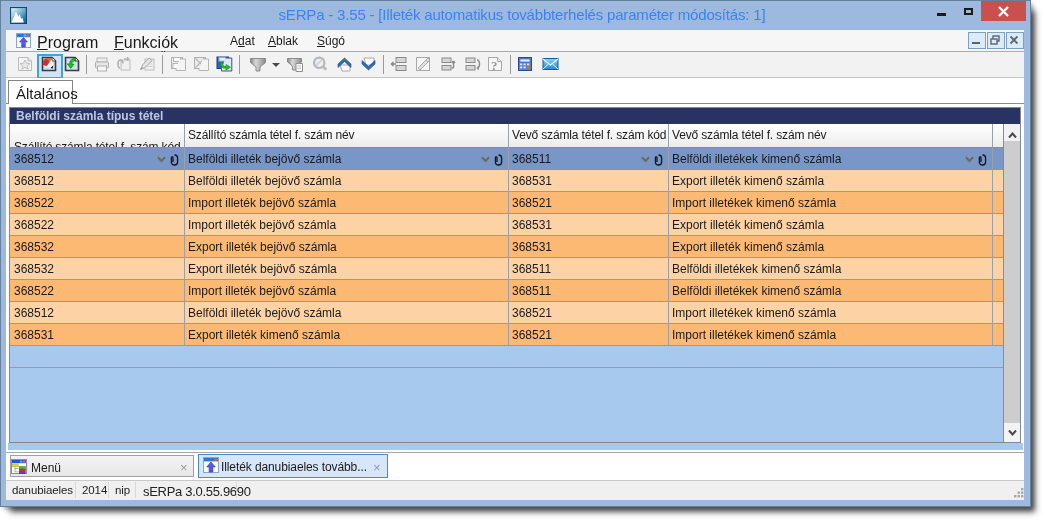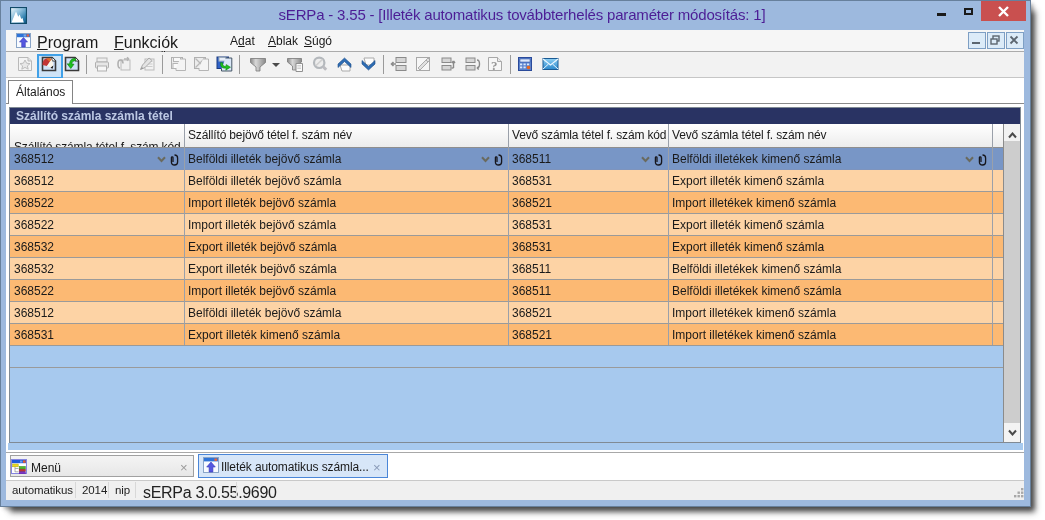--- a/index.html
+++ b/index.html
@@ -17,21 +17,21 @@
       <linearGradient id="appg" x1="0" y1="0" x2="1" y2="1">
   <stop offset="0" stop-color="#f4fafd"></stop>
         <stop offset="0.4" stop-color="#8fc0dd"></stop>
         <stop offset="0.75" stop-color="#2e7fae"></stop>
         <stop offset="1" stop-color="#0d5581"></stop>
  </linearGradient>
     </defs>
  <rect x="0.5" y="0.5" width="16" height="16" fill="url(#appg)" stroke="#114a68" stroke-width="1.2"></rect>
  <path d="M1.5 15.5 L6 4.5 L8.3 9.8 L9.6 7.6 L11.3 12 L12.4 10.8 L13.8 15.5 Z" fill="#ffffff"></path>
 </svg>
-<div class="t" style="left:275px;top:6px;width:494px;text-align:center;font-size:15px;letter-spacing:-0.18px;color:#4c1d95;">sERPa - 3.55 - [Illeték automatikus továbbterhelés paraméter módosítás: 1]</div>
+<div class="t" style="left:275px;top:6px;width:494px;text-align:center;font-size:15px;letter-spacing:-0.18px;color:#3b82f6;">sERPa - 3.55 - [Illeték automatikus továbbterhelés paraméter módosítás: 1]</div>
 <div class="a" style="left:937px;top:13px;width:9px;height:3px;background:#1a1a1a;"></div>
 <div class="a" style="left:964px;top:8px;width:5px;height:3px;border:2px solid #1a1a1a;"></div>
 <div class="a" style="left:981px;top:1px;width:45px;height:20px;background:#c9504f;"></div>
 <svg class="a" style="left:997px;top:5px;" width="13" height="13" viewBox="0 0 13 13">
  <path d="M2 2 L11 11 M11 2 L2 11" stroke="#ffffff" stroke-width="2.4"></path>
 </svg>
 
 <div class="a" style="left:6px;top:30px;width:1018px;height:21px;background:#f6f6f6;"></div>
 <div class="a" style="left:6px;top:51px;width:1018px;height:1px;background:#ababab;"></div>
 <svg class="a" style="left:16px;top:33px;" width="15" height="15" viewBox="0 0 15 15">
@@ -39,21 +39,21 @@
  <rect x="1" y="1" width="13" height="3.2" fill="#2f74d8"></rect>
  <rect x="10.6" y="1.4" width="2.6" height="2.2" fill="#e8643c"></rect>
  <rect x="7.6" y="1.4" width="2.4" height="2.2" fill="#7aa8e8"></rect>
  <path d="M7.5 4.5 L11.5 9 L9.3 9 L9.3 14 L5.7 14 L5.7 9 L3.5 9 Z" fill="#5558e0" stroke="#3a3ab8" stroke-width="0.6"></path>
 </svg>
 <div class="t" style="left:37px;top:34px;font-size:16px;"><u>P</u>rogram</div>
 <div class="t" style="left:114px;top:34px;font-size:16px;"><u>F</u>unkciók</div>
 <div class="t" style="left:159px;top:51px;font-size:12px;">Ü<u>z</u>emmód</div>
 <div class="t" style="left:230px;top:34px;font-size:12px;">A<u>d</u>at</div>
 <div class="t" style="left:268px;top:34px;font-size:12px;"><u>A</u>blak</div>
-<div class="t" style="left:304px;top:34px;font-size:12px;"><u>S</u>úgó</div>
+<div class="t" style="left:317px;top:34px;font-size:12px;"><u>S</u>úgó</div>
 
 <div class="a" style="left:968px;top:32px;width:16px;height:15px;background:#dcebf8;border:1px solid #7e9fc4;"></div>
 <div class="a" style="left:972px;top:42px;width:8px;height:2px;background:#5c6670;"></div>
 <div class="a" style="left:987px;top:32px;width:16px;height:15px;background:#dcebf8;border:1px solid #7e9fc4;"></div>
 <svg class="a" style="left:990px;top:35px;" width="10" height="10" viewBox="0 0 10 10">
  <rect x="3" y="1" width="6" height="5" fill="none" stroke="#5c6670" stroke-width="1.4"></rect>
  <rect x="1" y="4" width="6" height="5" fill="#dcebf8" stroke="#5c6670" stroke-width="1.4"></rect>
 </svg>
 <div class="a" style="left:1006px;top:32px;width:16px;height:15px;background:#dcebf8;border:1px solid #7e9fc4;"></div>
 <svg class="a" style="left:1009px;top:35px;" width="10" height="10" viewBox="0 0 10 10">
@@ -218,34 +218,34 @@
       </linearGradient>
     </defs>
  <rect x="1" y="2.5" width="15" height="11" fill="url(#envg)" stroke="#1a5a94"></rect>
  <path d="M1 3 L8.5 9 L16 3" fill="none" stroke="#eaf6ff" stroke-width="1.2"></path>
  <path d="M1 13 L6.5 8 M16 13 L10.5 8" fill="none" stroke="#eaf6ff" stroke-width="1"></path>
 </svg>
 
 <div class="a" style="left:6px;top:78px;width:1018px;height:29px;background:#ffffff;"></div>
 <div class="a" style="left:6px;top:103px;width:1018px;height:1px;background:#8a8a8a;"></div>
 <div class="a" style="left:8px;top:80px;width:65px;height:24px;background:#ffffff;border:1px solid #848484;border-bottom:none;box-sizing:border-box;"></div>
-<div class="t" style="left:16px;top:85px;font-size:12px;">Általános</div>
+<div class="t" style="left:16px;top:85px;font-size:15px;">Általános</div>
 
 <div class="a" style="left:6px;top:104px;width:1018px;height:376px;background:#ffffff;"></div>
 <div class="a" style="left:8px;top:443px;width:1015px;height:7px;background:#a7c9ee;"></div>
 <div class="a" style="left:6px;top:452px;width:1018px;height:1px;background:#a8a8a8;"></div>
 
 <div class="a" style="left:9px;top:107px;width:1012px;height:336px;border:1px solid #808a94;box-sizing:border-box;background:#a7c9ee;"></div>
 
 <div class="a" style="left:10px;top:108px;width:1010px;height:16px;background:#293363;"></div>
-<div class="t" style="left:16px;top:109px;font-size:12px;font-weight:bold;color:#bcc8e4;">Szállító számla számla tétel</div>
+<div class="t" style="left:16px;top:109px;font-size:12px;font-weight:bold;color:#bcc8e4;">Belföldi számla típus tétel</div>
 
 <div class="a" style="left:10px;top:124px;width:1010px;height:23px;background:linear-gradient(#ffffff,#ececec);"></div>
 <div class="t" style="left:14px;top:140px;font-size:12px;letter-spacing:-0.15px;">Szállító számla tétel f. szám kód</div>
-<div class="t" style="left:188px;top:128px;font-size:12px;letter-spacing:-0.15px;">Szállító bejövő tétel f. szám név</div>
+<div class="t" style="left:188px;top:128px;font-size:12px;letter-spacing:-0.15px;">Szállító számla tétel f. szám név</div>
 <div class="t" style="left:512px;top:128px;font-size:12px;letter-spacing:-0.15px;">Vevő számla tétel f. szám kód</div>
 <div class="t" style="left:672px;top:128px;font-size:12px;letter-spacing:-0.15px;">Vevő számla tétel f. szám név</div>
 
 <div class="a" style="left:10px;top:147px;width:993px;height:1px;background:#8e8e8e;"></div>
 <div class="a" style="left:10px;top:169px;width:993px;height:1px;background:#7e94bd;"></div>
 <div class="a" style="left:10px;top:191px;width:993px;height:1px;background:#9a9a9a;"></div>
 <div class="a" style="left:10px;top:213px;width:993px;height:1px;background:#9a9a9a;"></div>
 <div class="a" style="left:10px;top:235px;width:993px;height:1px;background:#9a9a9a;"></div>
 <div class="a" style="left:10px;top:257px;width:993px;height:1px;background:#9a9a9a;"></div>
 <div class="a" style="left:10px;top:279px;width:993px;height:1px;background:#9a9a9a;"></div>
@@ -355,28 +355,28 @@
 </svg>
 <div class="t" style="left:31px;top:461px;font-size:12px;">Menü</div>
 <div class="t" style="left:180px;top:460px;font-size:13px;color:#9a9a9a;">×</div>
 <div class="a" style="left:198px;top:454px;width:190px;height:24px;background:#d7e6f8;border:1px solid #4a86d8;box-sizing:border-box;"></div>
 <svg class="a" style="left:203px;top:457px;" width="16" height="16" viewBox="0 0 16 16">
  <rect x="0.5" y="0.5" width="15" height="15" fill="#f8fbff" stroke="#8aa5c8"></rect>
  <rect x="1" y="1" width="14" height="3.4" fill="#2f74d8"></rect>
  <rect x="11.4" y="1.5" width="2.8" height="2.4" fill="#e8643c"></rect>
  <path d="M8 5 L12.3 10 L9.9 10 L9.9 15 L6.1 15 L6.1 10 L3.7 10 Z" fill="#5558e0" stroke="#3a3ab8" stroke-width="0.6"></path>
 </svg>
-<div class="t" style="left:221px;top:460px;font-size:12px;letter-spacing:-0.1px;">Illeték automatikus számla...</div>
+<div class="t" style="left:221px;top:460px;font-size:12px;letter-spacing:-0.1px;">Illeték danubiaeles tovább...</div>
 <div class="t" style="left:373px;top:460px;font-size:13px;color:#8a9ab8;">×</div>
 
 <div class="a" style="left:6px;top:480px;width:1018px;height:20px;background:#f0f0f0;border-top:1px solid #c9c9c9;box-sizing:border-box;"></div>
-<div class="t" style="left:12px;top:484px;font-size:11.5px;letter-spacing:-0.1px;color:#222;">automatikus</div>
+<div class="t" style="left:12px;top:484px;font-size:11.5px;letter-spacing:-0.1px;color:#222;">danubiaeles</div>
 <div class="t" style="left:82px;top:484px;font-size:11.5px;letter-spacing:-0.1px;color:#222;">2014</div>
 <div class="t" style="left:115px;top:484px;font-size:11.5px;letter-spacing:-0.1px;color:#222;">nip</div>
-<div class="t" style="left:143px;top:484px;font-size:16px;letter-spacing:-0.3px;color:#222;">sERPa 3.0.55.9690</div>
+<div class="t" style="left:143px;top:484px;font-size:13px;letter-spacing:-0.3px;color:#222;">sERPa 3.0.55.9690</div>
 <div class="a" style="left:75px;top:482px;width:1px;height:16px;background:#d8d8d8;"></div>
 <div class="a" style="left:108px;top:482px;width:1px;height:16px;background:#d8d8d8;"></div>
 <div class="a" style="left:135px;top:482px;width:1px;height:16px;background:#d8d8d8;"></div>
 <div class="a" style="left:236px;top:482px;width:1px;height:16px;background:#d8d8d8;"></div>
 <svg class="a" style="left:1014px;top:488px;" width="10" height="10" viewBox="0 0 10 10">
  <g fill="#a8a8a8">
       <rect x="7" y="0" width="2.4" height="2.4"></rect>
       <rect x="3.5" y="3.5" width="2.4" height="2.4"></rect>
       <rect x="7" y="3.5" width="2.4" height="2.4"></rect>
       <rect x="0" y="7" width="2.4" height="2.4"></rect>

